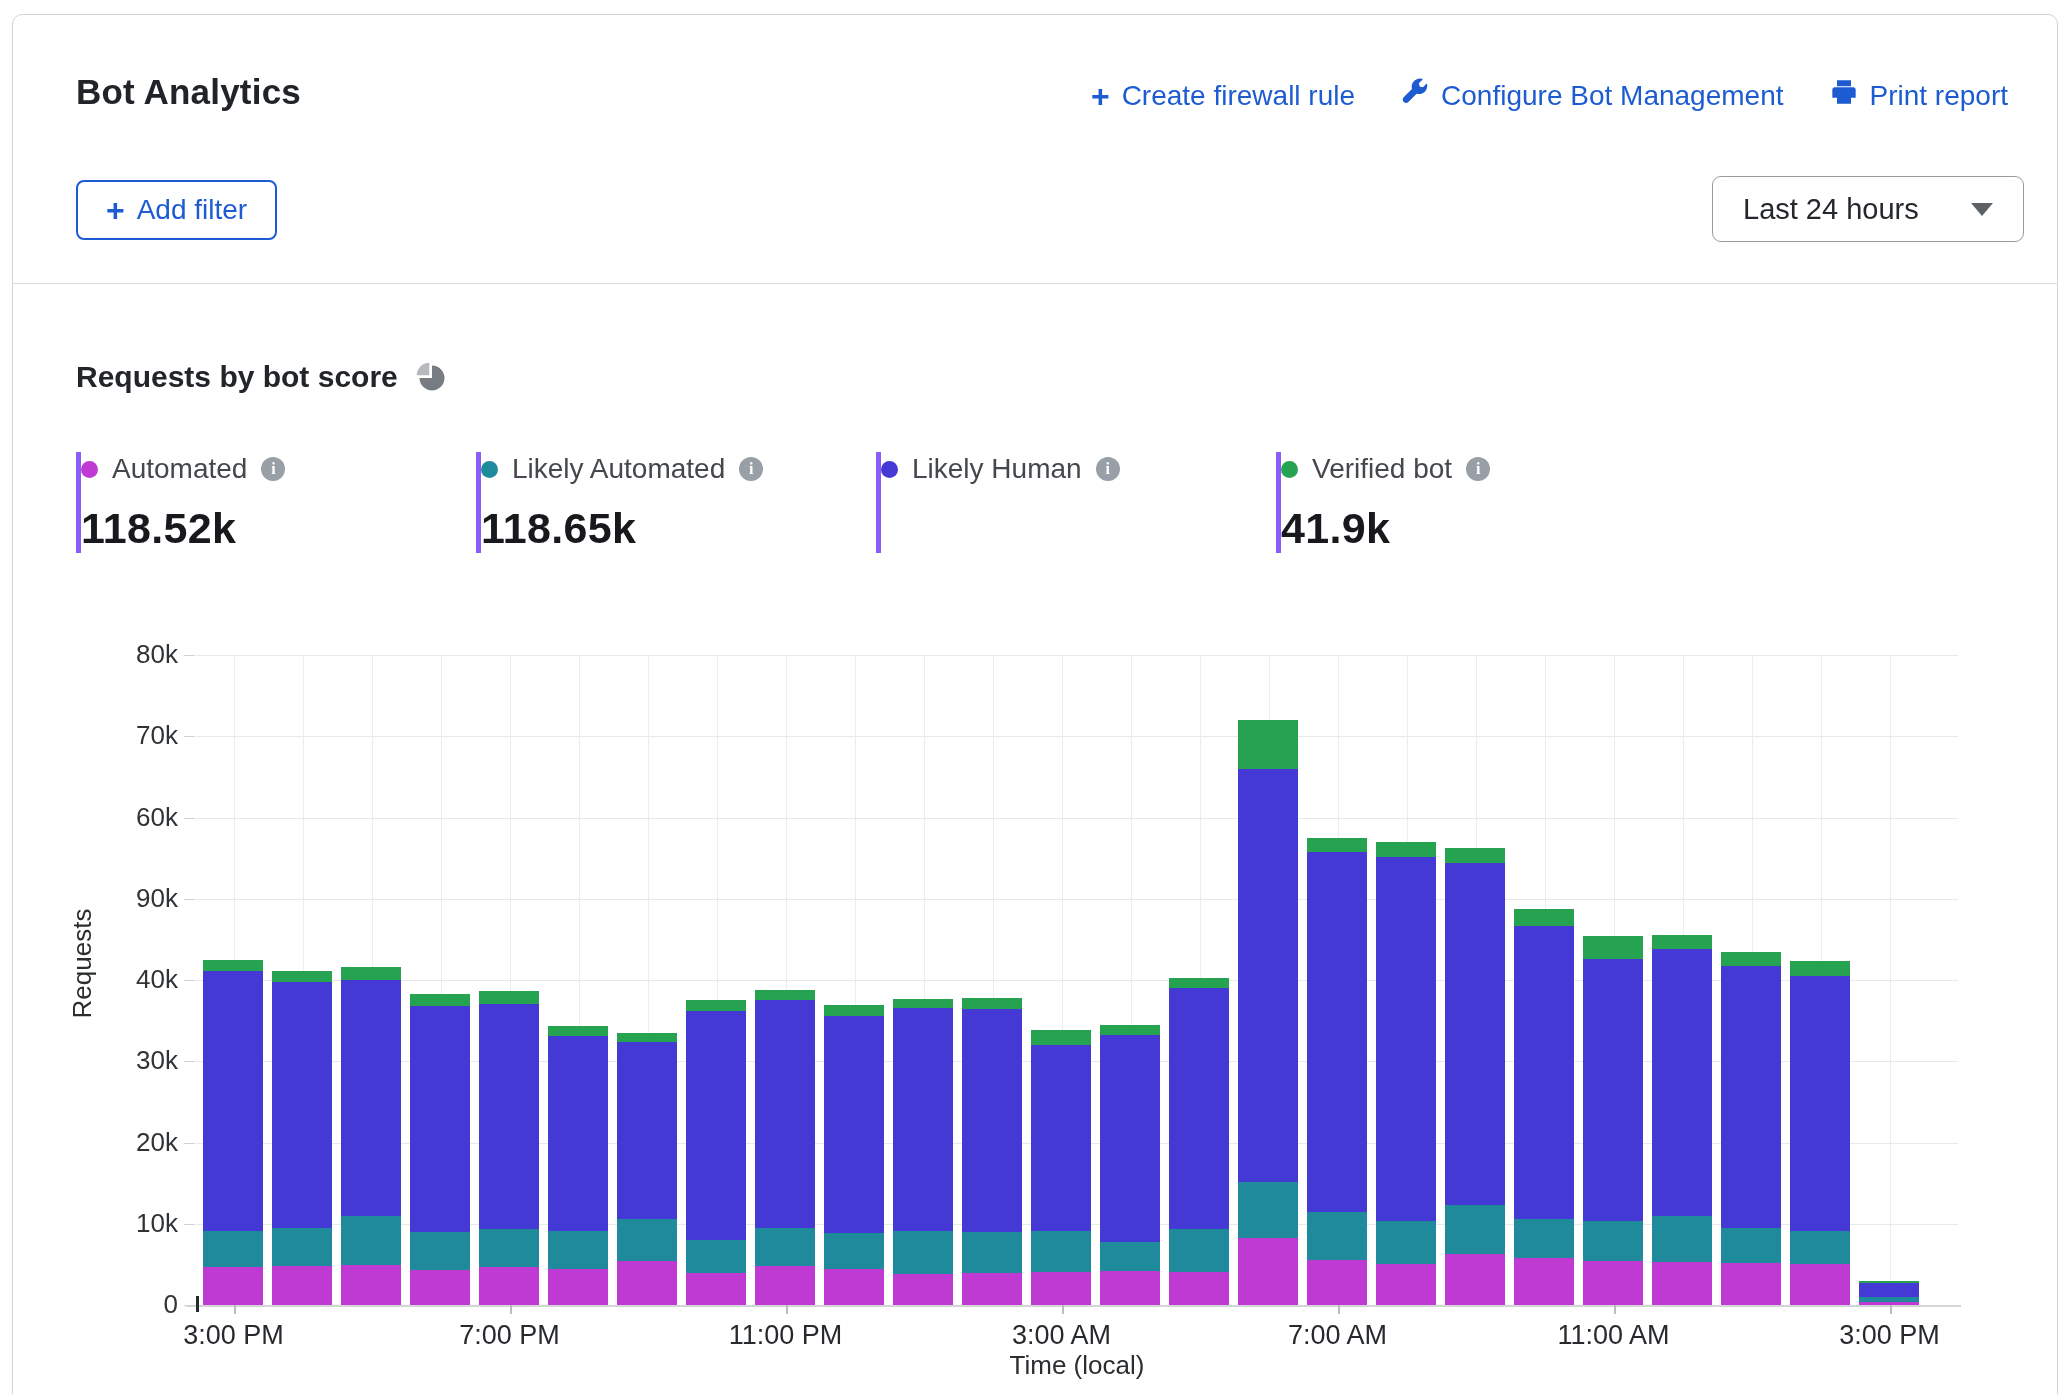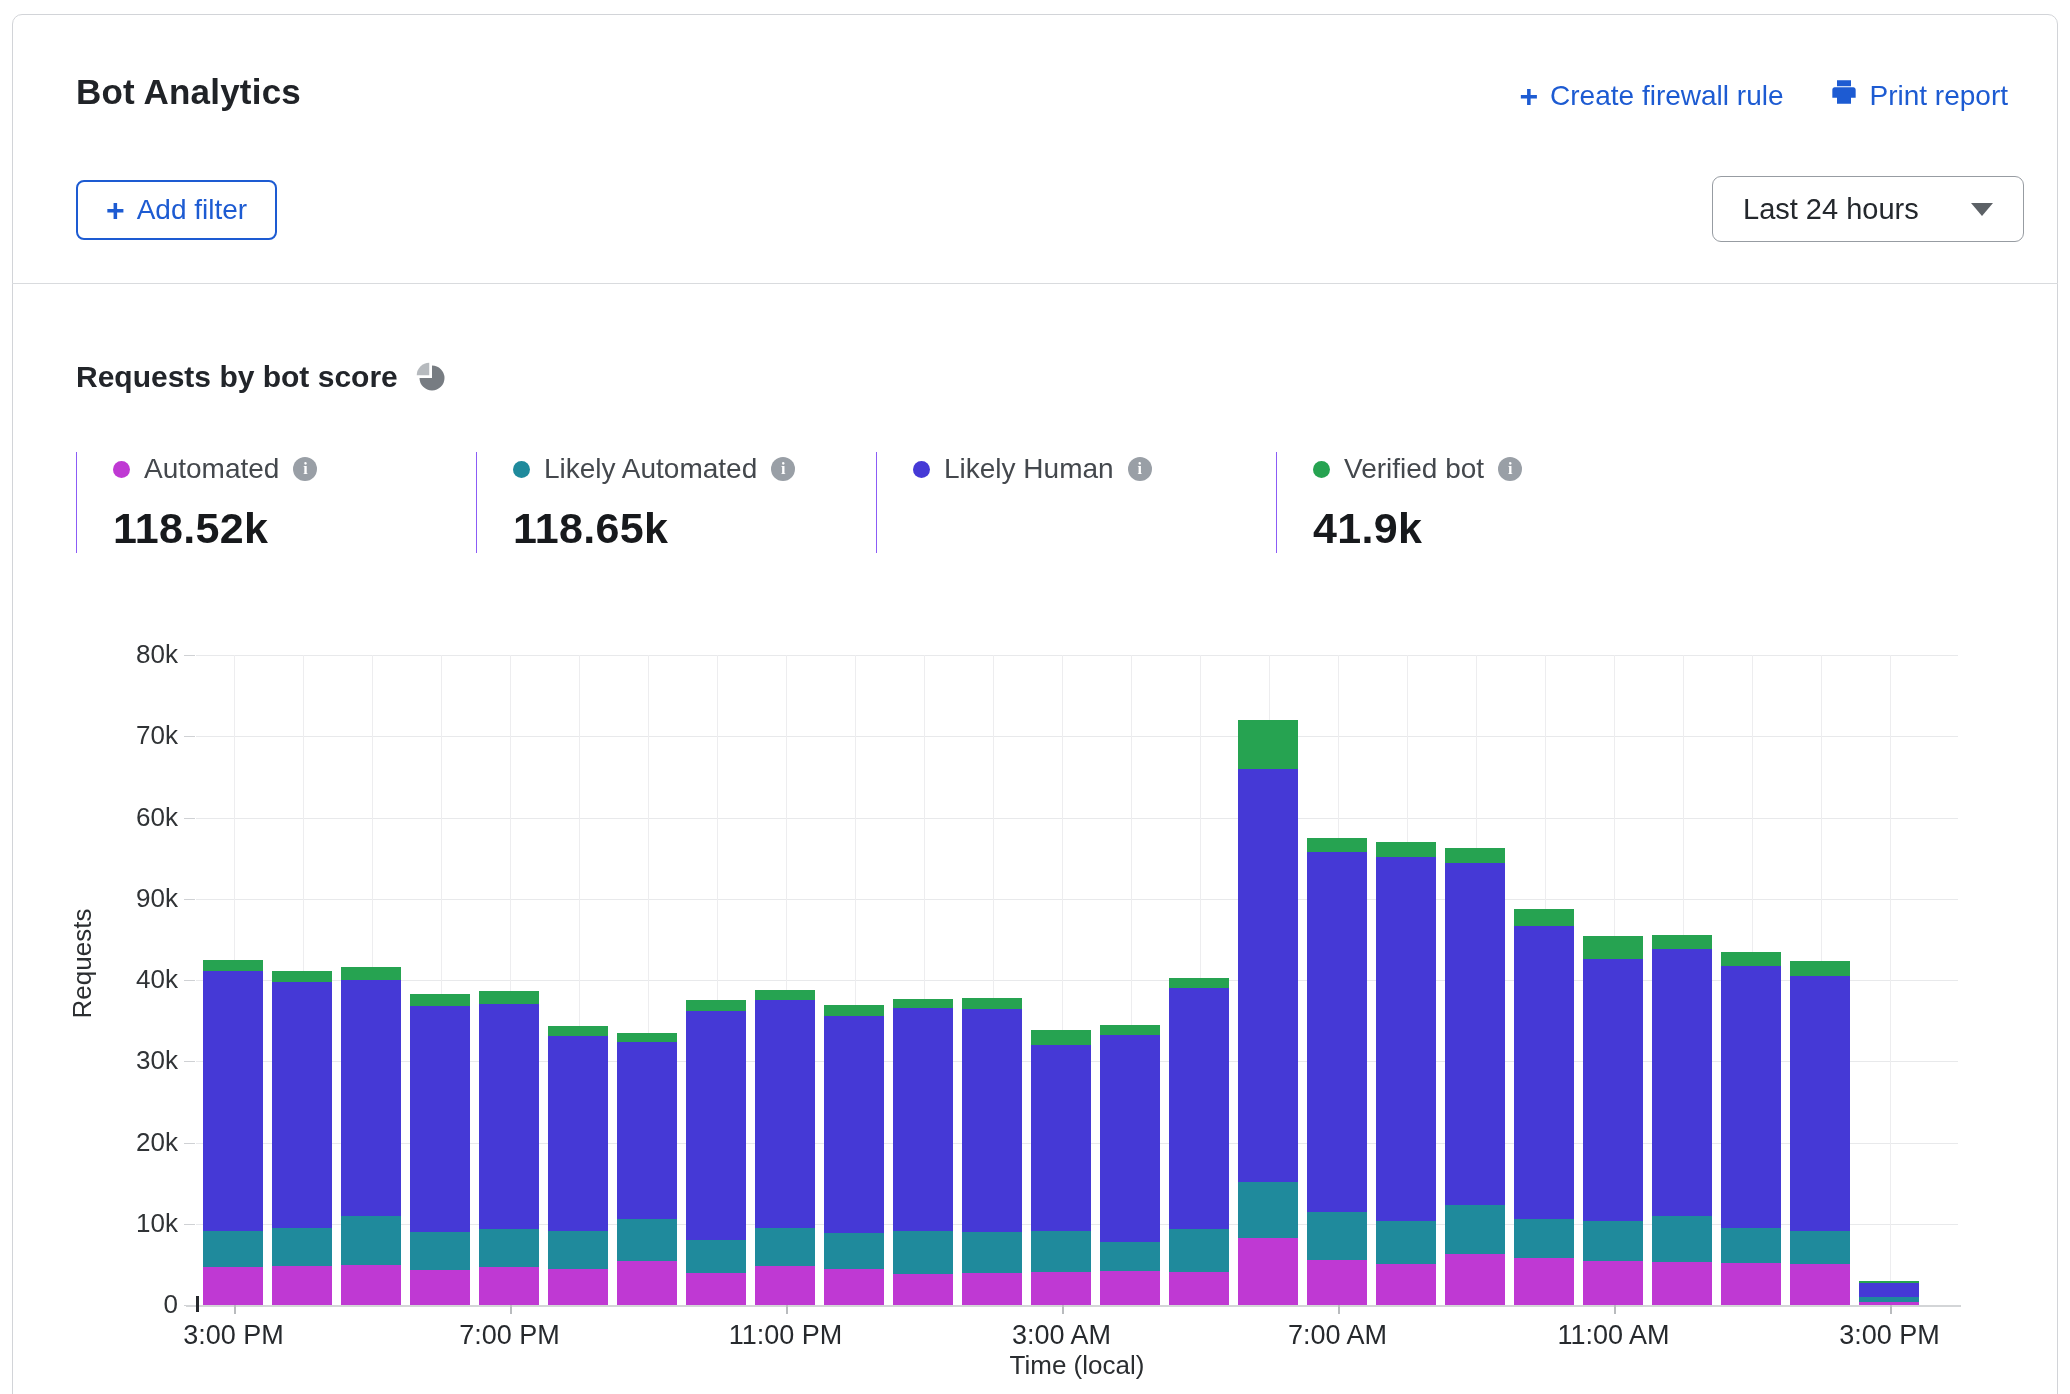--- a/index.html
+++ b/index.html
@@ -30,21 +30,21 @@
   .time-select .caret { margin-left:auto; width:0; height:0;
                         border-left:11px solid transparent; border-right:11px solid transparent;
                         border-top:13px solid #5c6166; }
 
   .section-title-row { position:absolute; left:76px; top:360px; display:flex; align-items:center; gap:18px;justify-content:space-between; }
   .section-title { font-size:30px; font-weight:700; color:#22252a; }
   .pie-icon svg { width:30px; height:30px; display:block; }
 
   .stats { position:absolute; left:76px; top:452px; display:flex; }
   .stat-cell { padding-right:0; }
-  .stat-cell.bordered { border-left:1px solid #8b5cf6; padding-left:36px; }
+  .stat-cell.bordered { border-left:5px solid #8b5cf6; }
   .stat-c0 { width:364px; }
   .stat-c  { width:400px; }
   .stat-label-row { display:flex; align-items:center; gap:14px; font-size:28px; color:#44484d; height:34px; }
   .legend-dot { width:17px; height:17px; border-radius:50%; display:inline-block; }
   .info-icon { width:24px; height:24px; border-radius:50%; background:#999fa6; color:#fff;
                font-size:16px; font-weight:700; display:inline-flex; align-items:center; justify-content:center;
                font-family:"Liberation Serif", serif; cursor:pointer; }
   .stat-value { margin-top:18px; font-size:43px; font-weight:700; color:#17191c; letter-spacing:.3px; }
 
   
@@ -69,20 +69,26 @@
 
 <div class="card"></div>
 <div class="header-block"></div>
 
 <h1 class="page-title">Bot Analytics</h1>
 
 <div class="actions">
   <a class="action-link">
     <span class="plus">+</span>
     <span>Create firewall rule</span>
+  </a>
+  <a class="action-link">
+    <span><svg viewBox="0 0 24 24" fill="#1d5bd2">
+          <path d="M22.7 5.2c-.1-.4-.6-.5-.9-.2l-3 3-2.8-.7-.7-2.8 3-3c.3-.3.1-.8-.3-.9-2.4-.6-5 .1-6.8 1.9-1.9 1.9-2.5 4.6-1.8 7L2.3 16.6c-1.1 1.1-1.1 2.9 0 4s2.9 1.1 4 0l7.1-7.1c2.4.7 5.1.1 7-1.8 1.8-1.8 2.5-4.4 1.9-6.8z"></path>
+        </svg></span>
+    <span>Configure Bot Management</span>
   </a>
   <a class="action-link">
     <span><svg viewBox="0 0 24 24" fill="#1d5bd2">
           <path d="M6 2h12v5H6zM4 8h16c1.1 0 2 .9 2 2v7h-4v5H6v-5H2v-7c0-1.1.9-2 2-2zm4 9h8v4H8zm10-6h2v2h-2z"></path>
         </svg></span>
     <span>Print report</span>
   </a>
 </div>
 
 <button class="add-filter">

